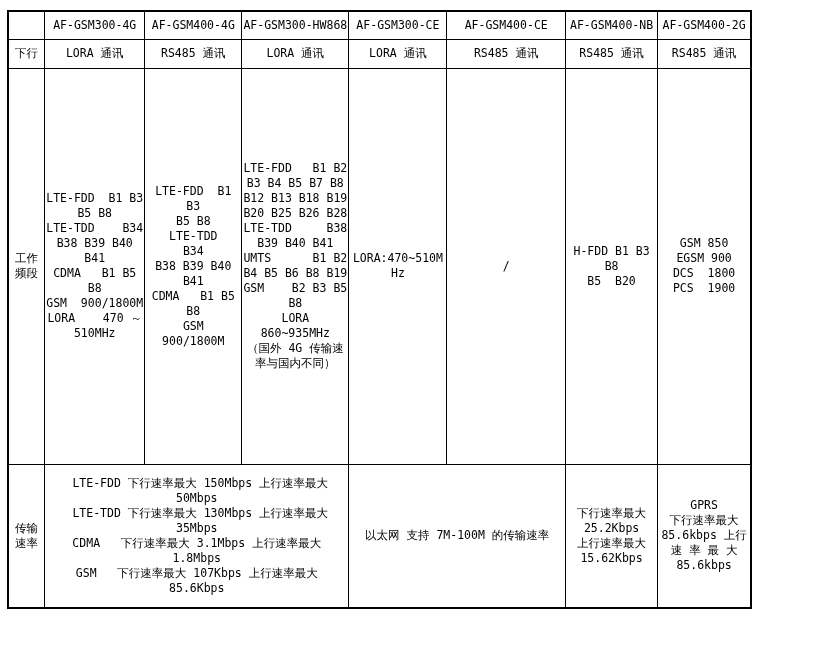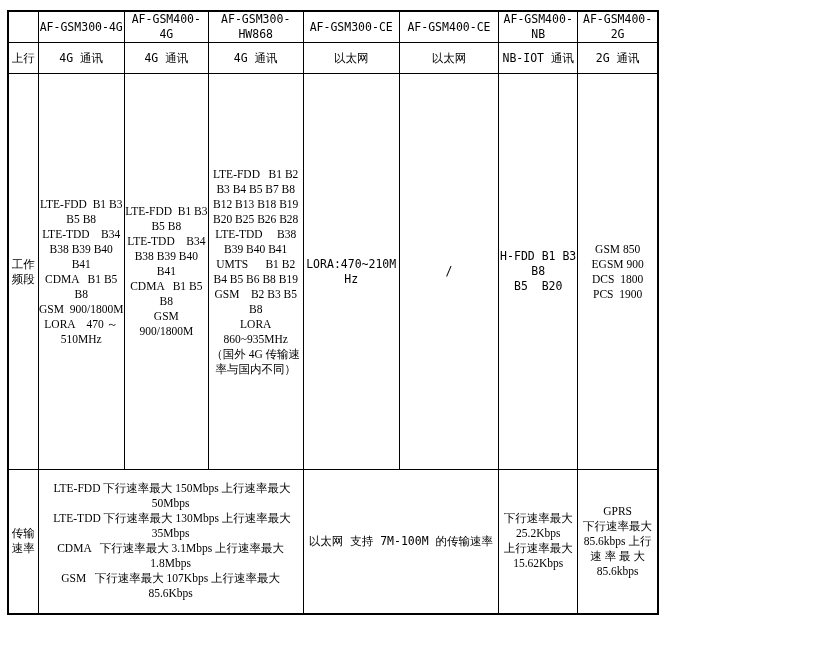--- a/index.html
+++ b/index.html
@@ -5,21 +5,21 @@
   html, body {
     margin: 0;
     padding: 0;
     background: #ffffff;
     width: 829px;
     height: 645px;
     overflow: hidden;
   }
   .page {
     position: relative;
-    width: 659px;
+    width: 752px;
     height: 645px;
     background: #ffffff;
     font-family: "DejaVu Sans Mono", "Liberation Mono", monospace;
     font-size: 11.5px;
     color: #000000;
   }
   table.spec {
     position: absolute;
     left: 7px;
     top: 10px;
@@ -30,21 +30,21 @@
   table.spec td {
     border: 1px solid #000000;
     padding: 0;
     vertical-align: middle;
     text-align: center;
     white-space: pre-wrap;
     overflow: visible;
     line-height: 15px;
   }
   
-  td.left   { text-align: left; padding-left: 6px; padding-right: 2px; font-family: Liberation Serif, serif; }
+  td.left   { text-align: left; padding-left: 6px; padding-right: 2px; }
   td.vtop   { vertical-align: top; }
   
   td.freq   { line-height: 28px; }
   td.lbl2   { line-height: 28px; font-family: Liberation Serif, serif; }
   
   td.rate   { line-height: 29px; padding-left: 9px; margin-left: 16px; }
   td.rate6  { line-height: 32px; padding-left: 6px; }
   td.rate7  { line-height: 27px; padding-left: 5px; }
   td.freq7  { padding-left: 10px; }
   td.freq3  { padding-left: 5px; }
@@ -70,31 +70,31 @@
       <td></td>
       <td>AF-GSM300-4G</td>
       <td>AF-GSM400-4G</td>
       <td>AF-GSM300-HW868</td>
       <td>AF-GSM300-CE</td>
       <td>AF-GSM400-CE</td>
       <td>AF-GSM400-NB</td>
       <td>AF-GSM400-2G</td>
     </tr>
 
+    <tr style="height:29px">
+      <td>下行</td>
+      <td>LORA 通讯</td>
+      <td>RS485 通讯</td>
+      <td>LORA 通讯</td>
+      <td>LORA 通讯</td>
+      <td>RS485 通讯</td>
+      <td>RS485 通讯</td>
+      <td>RS485 通讯</td>
+    </tr>
 
-    <tr style="height:31px">
-      <td>上行</td>
-      <td>4G 通讯</td>
-      <td>4G 通讯</td>
-      <td>4G 通讯</td>
-      <td>以太网</td>
-      <td>以太网</td>
-      <td>NB-IOT 通讯</td>
-      <td>2G 通讯</td>
-    </tr>
 
     <tr style="height:396px">
       <td class="lbl2">工作
 频段</td>
       <td class="freq left">LTE-FDD  B1 B3
 B5 B8
 LTE-TDD    B34
 B38 B39 B40 B41
 CDMA   B1 B5 B8
 GSM  900/1800M
@@ -113,21 +113,21 @@
 LTE-TDD     B38
 B39 B40 B41
 UMTS      B1 B2
 B4 B5 B6 B8 B19
 GSM    B2 B3 B5
 B8
 LORA
 860~935MHz
 （国外 4G 传输速
 率与国内不同）</td>
-      <td class="freq">LORA:470~210M
+      <td class="freq">LORA:470~510M
 Hz</td>
       <td class="freq">/</td>
       <td class="freq">H-FDD B1 B3 B8
 B5  B20</td>
       <td class="freq left freq7">GSM 850
 EGSM 900
 DCS  1800
 PCS  1900</td>
     </tr>
 

